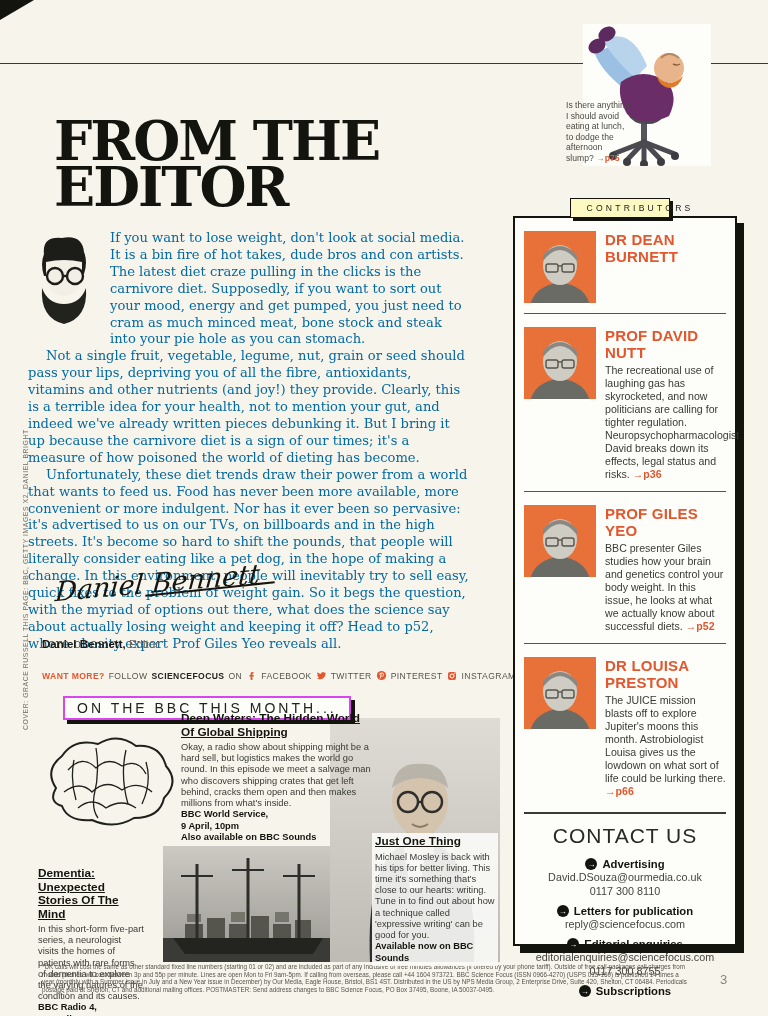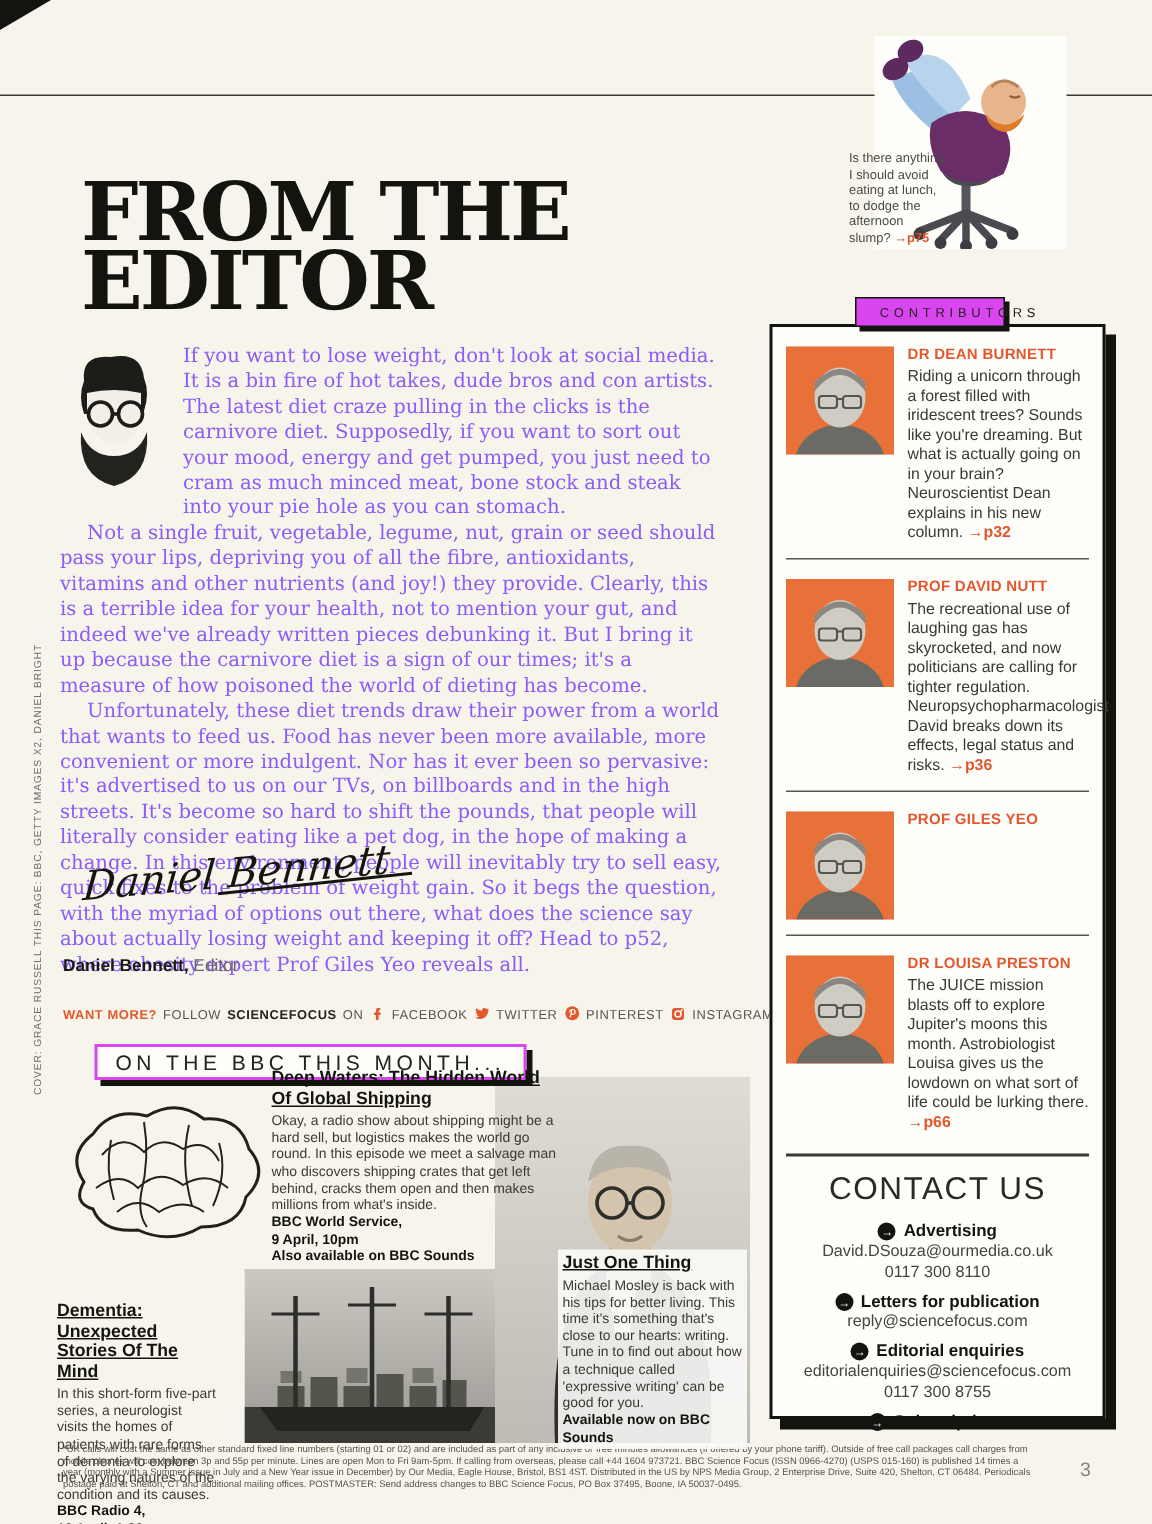--- a/index.html
+++ b/index.html
@@ -17,22 +17,22 @@
   
   #cartoon-box { position:absolute; left:583px; top:24px; width:128px; height:142px; background:#fdfdfa; }
   #teaser { position:absolute; left:566px; top:100px; width:64px; font-size:8.6px; line-height:10.6px; color:#4a4a44; }
   .oref { color:#e2572e; font-weight:bold; }
 
   
   #page-title { position:absolute; left:54px; top:118px; font-family:"DejaVu Serif", serif;
     font-weight:900; font-size:54px; line-height:46px; letter-spacing:-2px; color:#14140f; }
 
   
-  #editorial { position:absolute; left:40px; top:230px; width:442px;
-    font-family:"DejaVu Serif", serif; font-size:13.1px; line-height:16.9px; color:#8b5cf6; }
+  #editorial { position:absolute; left:28px; top:230px; width:442px;
+    font-family:"DejaVu Serif", serif; font-size:13.1px; line-height:16.9px; color:#0369a1; }
   #editor-photo { float:left; width:72px; height:100px; margin:2px 10px 4px 0; }
   #editorial p.indent { text-indent:18px; }
   #signature-wrap { position:absolute; left:55px; top:566px; width:230px; height:60px; }
   #signature { font-family:"DejaVu Serif", serif; font-style:italic; font-size:27px;
     transform:rotate(-5deg) skewX(-10deg); color:#15150f; white-space:nowrap; }
   #signature-stroke { position:absolute; left:90px; top:22px; width:130px; height:2px;
     background:#15150f; transform:rotate(-6deg); }
   #byline { position:absolute; left:42px; top:638px; font-size:11.5px; }
   #byline .name { font-weight:bold; color:#1a1a16; }
   #byline .role { color:#6a6a62; }
@@ -44,28 +44,28 @@
 
   
   #credits-vertical { position:absolute; left:22px; top:420px; height:310px;
     writing-mode:vertical-rl; transform:rotate(180deg);
     font-size:6.8px; letter-spacing:.6px; color:#6e6e66; white-space:nowrap; }
 
   
   #contrib-box { position:absolute; left:513px; top:216px; width:224px; height:730px;
     background:#fdfdfa; border:2px solid #14140f; box-shadow:7px 7px 0 #14140f; }
   #contrib-label { position:absolute; left:570px; top:198px; width:100px; height:20px;
-    background:#d946ef; border:1.5px solid #14140f; box-shadow:3px 3px 0 #14140f;
+    background:#fef9c3; border:1.5px solid #14140f; box-shadow:3px 3px 0 #14140f;
     display:flex; align-items:center; justify-content:center;
     font-size:8.6px; letter-spacing:3.2px; color:#22221e; z-index:3;padding-left:40px; }
   .contrib { display:flex; gap:9px; padding:13px 9px 10px 9px; }
   .contrib + .divider { height:1px; background:#55554d; margin:0 9px; }
   .contrib-photo { width:72px; height:72px; background:#e8713a; flex:0 0 72px; overflow:hidden; }
   .contrib-text { flex:1; }
-  .contrib-text h3 { font-size:10px; color:#e2572e; letter-spacing:.2px; margin-bottom:3px; }
+  .contrib-text h3 { font-size:15px; color:#e2572e; letter-spacing:.2px; margin-bottom:3px; }
   .contrib-text p { font-size:10.6px; line-height:13px; color:#3a3a34; }
   #thick-divider { height:2px; background:#3a3a34; margin:4px 9px 0 9px; }
 
   
   #contact { text-align:center; padding-top:10px; }
   #contact h2 { font-weight:normal; font-size:21px; letter-spacing:1px; color:#2a2a24;
     margin-bottom:10px; font-family:"Liberation Sans", sans-serif; }
   .c-entry { margin-bottom:7px; }
   .c-label { font-size:11.3px; font-weight:bold; color:#14140f;
     display:flex; align-items:center; justify-content:center; gap:5px; }
@@ -215,21 +215,20 @@
 
   <div id="contrib-label">CONTRIBUTORS</div>
   <div id="contrib-box">
 
     <div class="contrib">
       <div class="contrib-photo"><svg width="72" height="72">
             <use href="#headshot"></use>
           </svg></div>
       <div class="contrib-text">
         <h3>DR DEAN BURNETT</h3>
-        <p><span>Riding a unicorn through a forest filled with iridescent trees? Sounds like you're dreaming. But what is actually going on in your brain? Neuroscientist Dean explains in his new column. </span><span class="oref">→p32</span></p>
       </div>
     </div>
     <div class="divider"></div>
 
     <div class="contrib">
       <div class="contrib-photo"><svg width="72" height="72">
             <use href="#headshot"></use>
           </svg></div>
       <div class="contrib-text">
         <h3>PROF DAVID NUTT</h3>
@@ -237,20 +236,21 @@
       </div>
     </div>
     <div class="divider"></div>
 
     <div class="contrib">
       <div class="contrib-photo"><svg width="72" height="72">
             <use href="#headshot"></use>
           </svg></div>
       <div class="contrib-text">
         <h3>PROF GILES YEO</h3>
+        <p><span>BBC presenter Giles studies how your brain and genetics control your body weight. In this issue, he looks at what we actually know about successful diets. </span><span class="oref">→p52</span></p>
       </div>
     </div>
     <div class="divider"></div>
 
     <div class="contrib">
       <div class="contrib-photo"><svg width="72" height="72">
             <use href="#headshot"></use>
           </svg></div>
       <div class="contrib-text">
         <h3>DR LOUISA PRESTON</h3>

